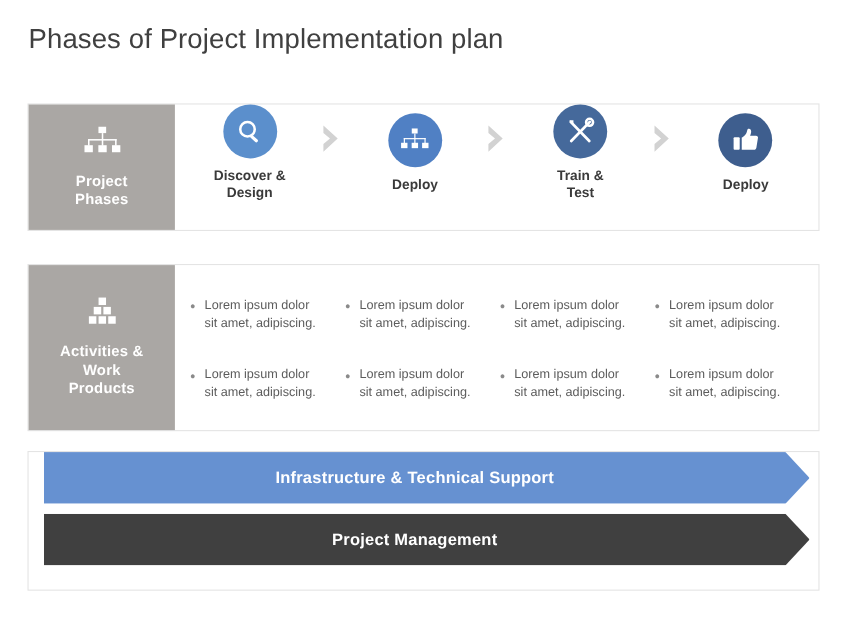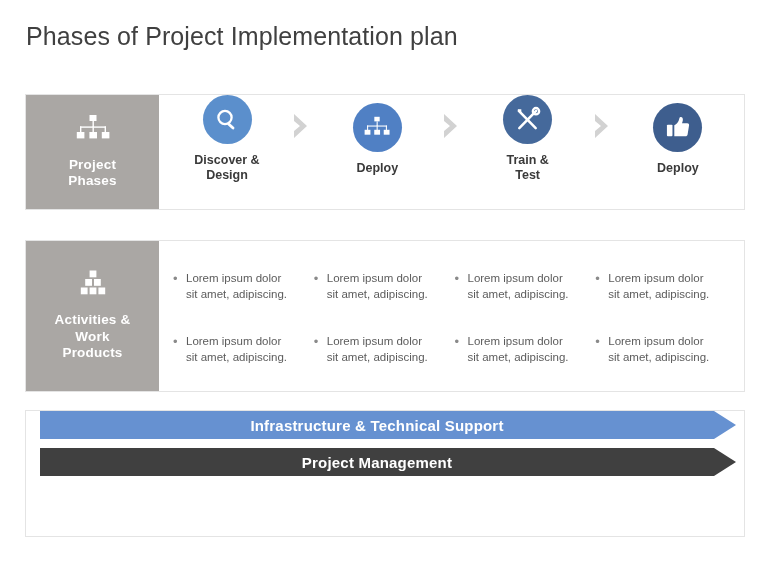--- a/index.html
+++ b/index.html
@@ -152,21 +152,21 @@
     flex: 1 1 auto;
     display: flex;
     flex-direction: column;
     justify-content: center;
     gap: 9px;
     padding: 0 8px 0 14px;
     box-sizing: border-box;
   }
   .arrow-bar {
     position: relative;
-    height: 28px;
+    height: 47px;
     display: flex;
     align-items: center;
     justify-content: center;
     color: #ffffff;
     font-size: 15px;
     font-weight: bold;
     letter-spacing: 0.2px;
     clip-path: polygon(0 0, calc(100% - 22px) 0, 100% 50%, calc(100% - 22px) 100%, 0 100%);
     padding-right: 22px;
     box-sizing: border-box;

